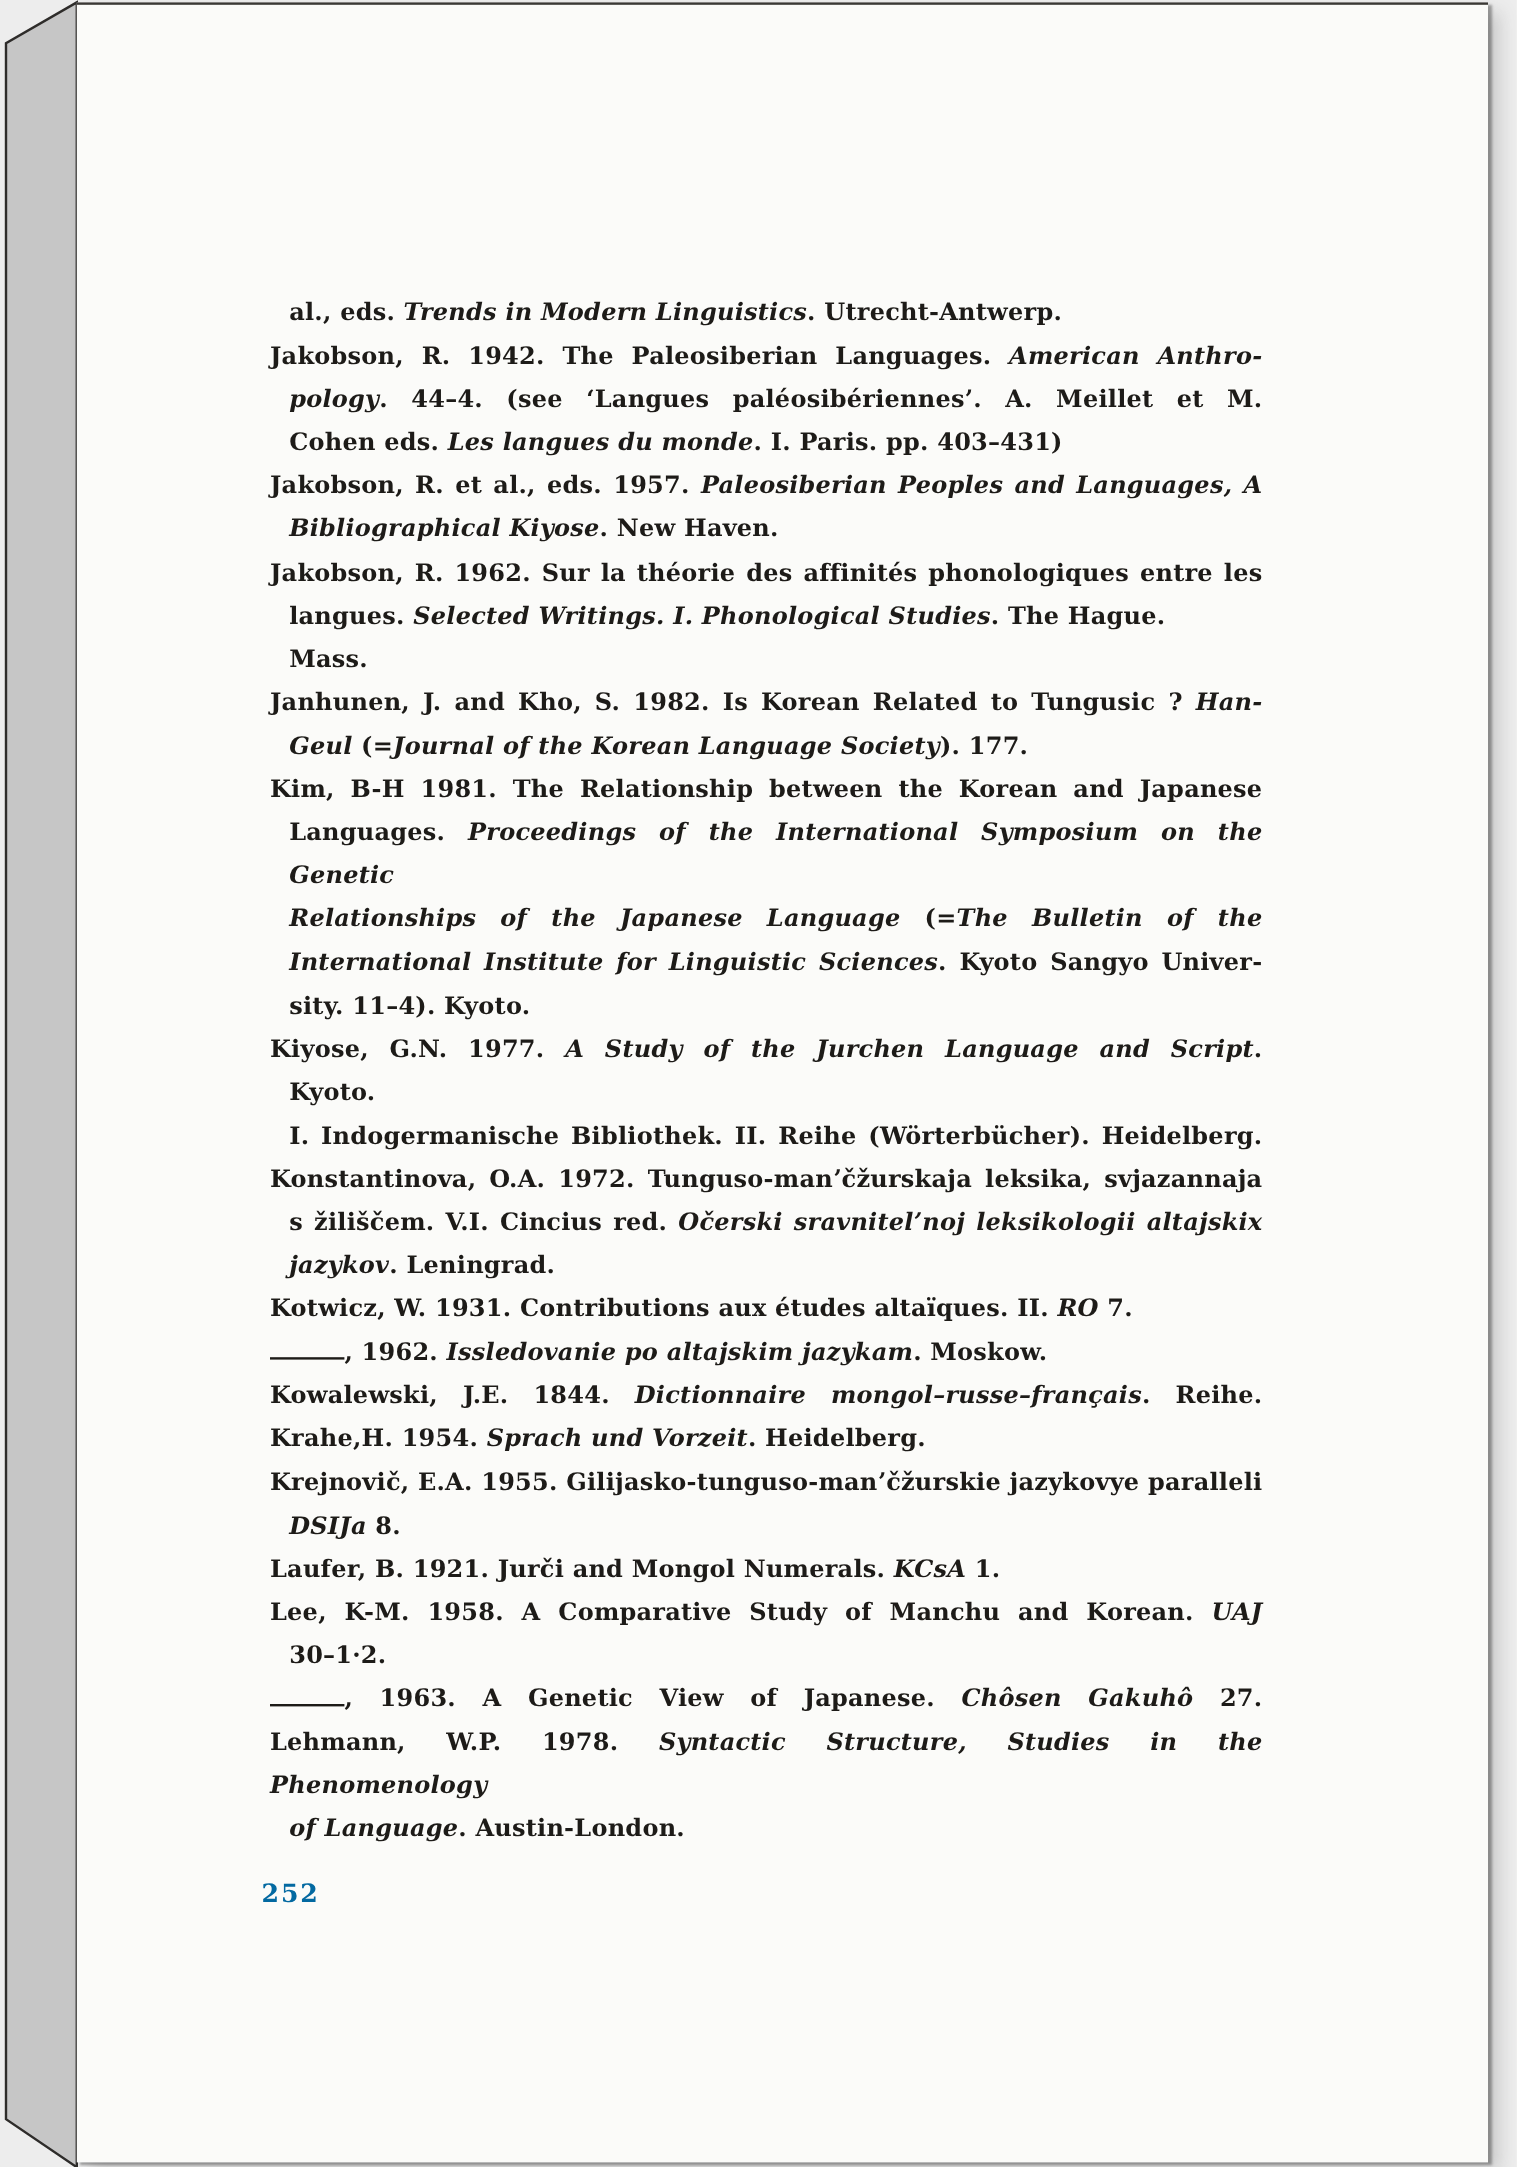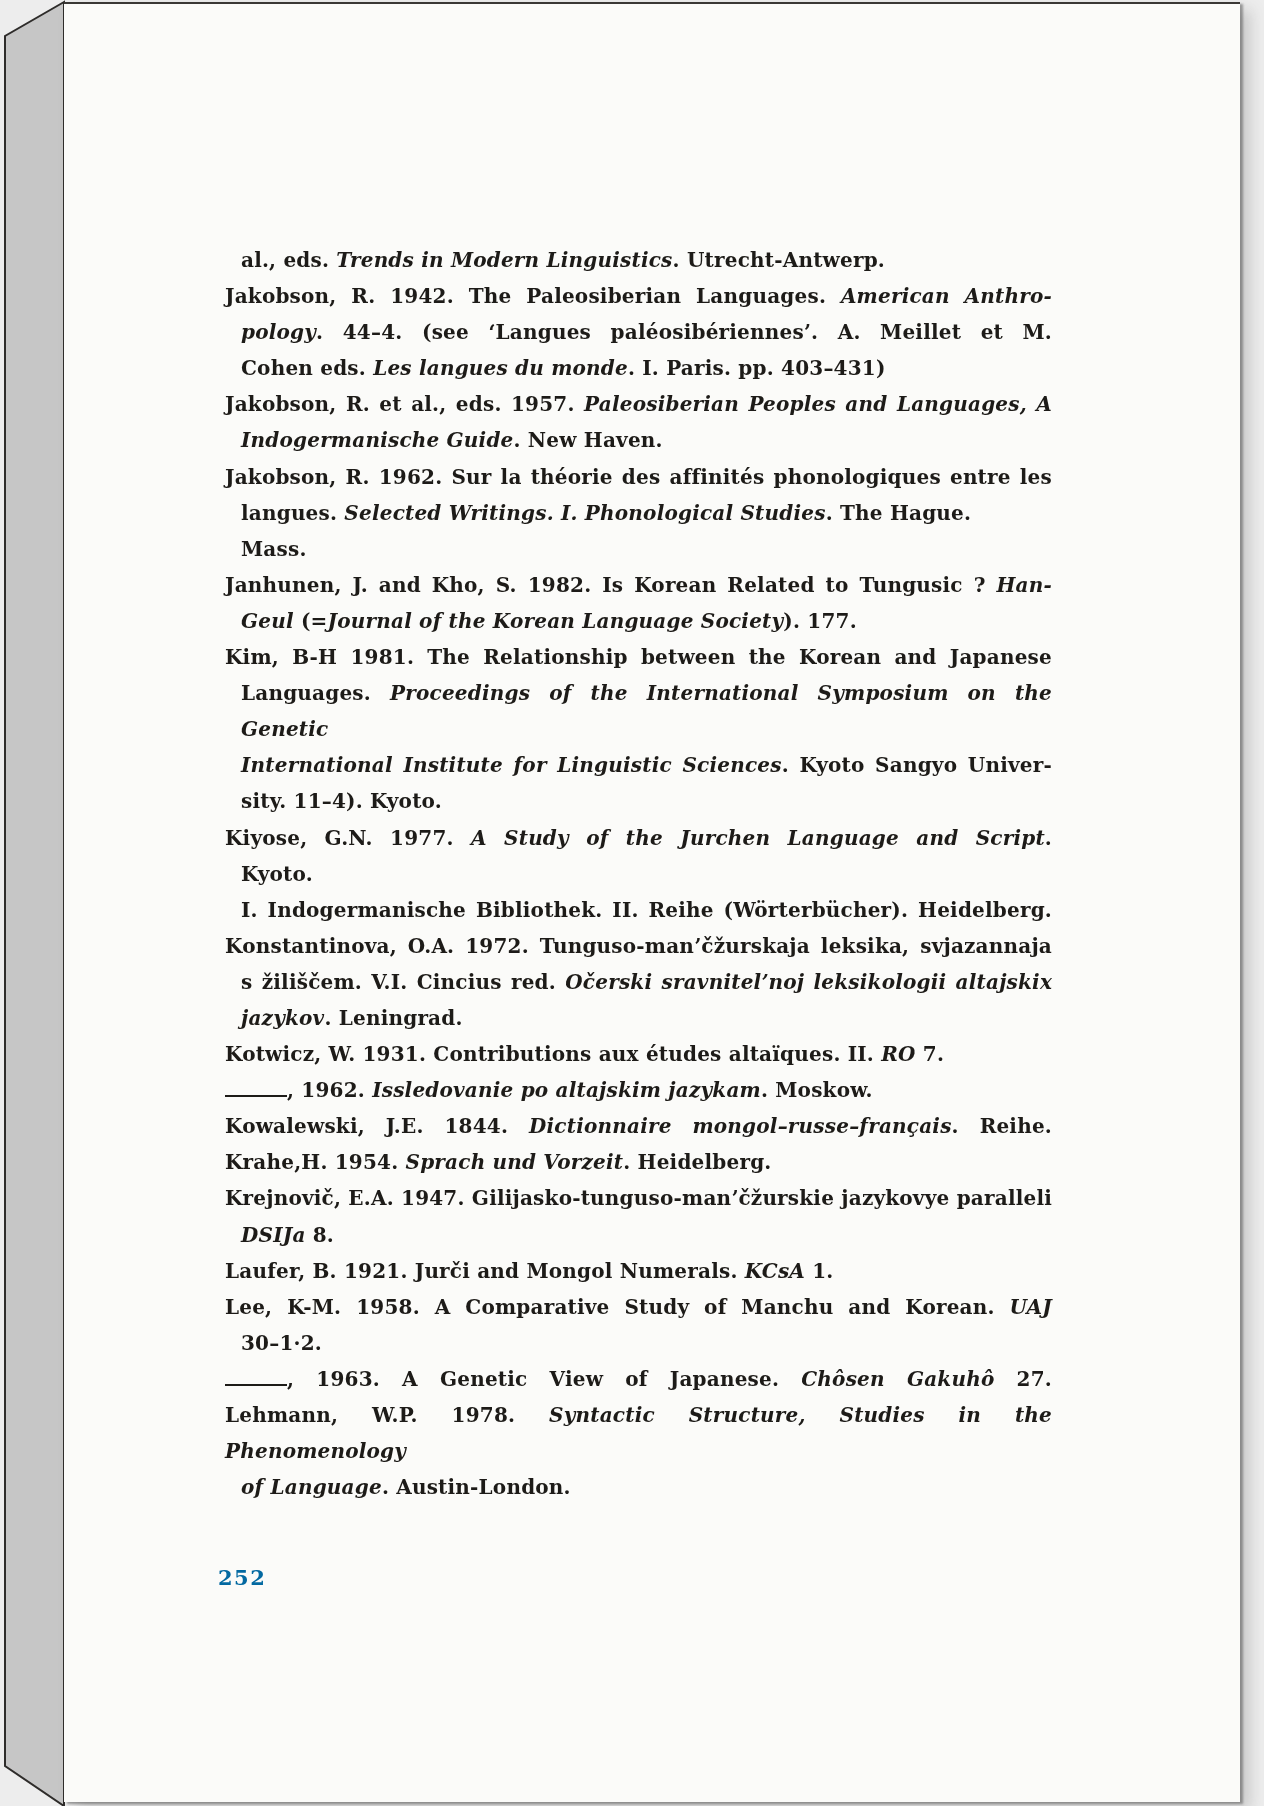--- a/index.html
+++ b/index.html
@@ -42,41 +42,42 @@
 </svg>
 
 <div class="paper">
 
   <div class="textblock">
       <div class="line indent"><span>al., eds. </span><em>Trends in Modern Linguistics</em><span>. Utrecht-Antwerp.</span></div>
       <div class="line justify"><span>Jakobson, R. 1942. The Paleosiberian Languages. </span><em>American Anthro-</em></div>
       <div class="line indent justify"><em>pology</em><span>. 44–4. (see ‘Langues paléosibériennes’. A. Meillet et M.</span></div>
       <div class="line indent"><span>Cohen eds. </span><em>Les langues du monde</em><span>. I. Paris. pp. 403–431)</span></div>
       <div class="line justify"><span>Jakobson, R. et al., eds. 1957. </span><em>Paleosiberian Peoples and Languages, A</em></div>
-      <div class="line indent"><em>Indogermanische Guide</em><span>. New Haven.</span></div>
+      <div class="line indent"><em>Bibliographical Kiyose</em><span>. New Haven.</span></div>
       <div class="line justify"><span>Jakobson, R. 1962. Sur la théorie des affinités phonologiques entre les</span></div>
       <div class="line indent"><span>langues. </span><em>Selected Writings. I. Phonological Studies</em><span>. The Hague.</span></div>
       <div class="line indent"><span>Mass.</span></div>
       <div class="line justify"><span>Janhunen, J. and Kho, S. 1982. Is Korean Related to Tungusic ? </span><em>Han-</em></div>
       <div class="line indent"><em>Geul</em><span> (=</span><em>Journal of the Korean Language Society</em><span>). 177.</span></div>
       <div class="line justify"><span>Kim, B-H 1981. The Relationship between the Korean and Japanese</span></div>
       <div class="line indent justify"><span>Languages. </span><em>Proceedings of the International Symposium on the Genetic</em></div>
+      <div class="line indent justify"><em>Relationships of the Japanese Language</em><span> (=</span><em>The Bulletin of the</em></div>
       <div class="line indent justify"><em>International Institute for Linguistic Sciences</em><span>. Kyoto Sangyo Univer-</span></div>
       <div class="line indent"><span>sity. 11–4). Kyoto.</span></div>
       <div class="line justify"><span>Kiyose, G.N. 1977. </span><em>A Study of the Jurchen Language and Script</em><span>.</span></div>
       <div class="line indent"><span>Kyoto.</span></div>
       <div class="line indent justify"><span>I. Indogermanische Bibliothek. II. Reihe (Wörterbücher). Heidelberg.</span></div>
       <div class="line justify"><span>Konstantinova, O.A. 1972. Tunguso-manʼčžurskaja leksika, svjazannaja</span></div>
       <div class="line indent justify"><span>s žiliščem. V.I. Cincius red. </span><em>Očerski sravnitelʼnoj leksikologii altajskix</em></div>
       <div class="line indent"><em>jazykov</em><span>. Leningrad.</span></div>
       <div class="line"><span>Kotwicz, W. 1931. Contributions aux études altaïques. II. </span><em>RO</em><span> 7.</span></div>
       <div class="line"><span class="rule"></span><span>, 1962. </span><em>Issledovanie po altajskim jazykam</em><span>. Moskow.</span></div>
       <div class="line justify"><span>Kowalewski, J.E. 1844. </span><em>Dictionnaire mongol–russe–français</em><span>. Reihe.</span></div>
       <div class="line"><span>Krahe,H. 1954. </span><em>Sprach und Vorzeit</em><span>. Heidelberg.</span></div>
-      <div class="line justify"><span>Krejnovič, E.A. 1947. Gilijasko-tunguso-manʼčžurskie jazykovye paralleli</span></div>
+      <div class="line justify"><span>Krejnovič, E.A. 1955. Gilijasko-tunguso-manʼčžurskie jazykovye paralleli</span></div>
       <div class="line indent"><em>DSIJa</em><span> 8.</span></div>
       <div class="line"><span>Laufer, B. 1921. Jurči and Mongol Numerals. </span><em>KCsA</em><span> 1.</span></div>
       <div class="line justify"><span>Lee, K-M. 1958. A Comparative Study of Manchu and Korean. </span><em>UAJ</em></div>
       <div class="line indent"><span>30–1·2.</span></div>
       <div class="line justify"><span class="rule"></span><span>, 1963. A Genetic View of Japanese. </span><em>Chôsen Gakuhô</em><span> 27.</span></div>
       <div class="line justify"><span>Lehmann, W.P. 1978. </span><em>Syntactic Structure, Studies in the Phenomenology</em></div>
       <div class="line indent"><em>of Language</em><span>. Austin-London.</span></div>
     </div>
 
   <div class="pagenum">252</div>

